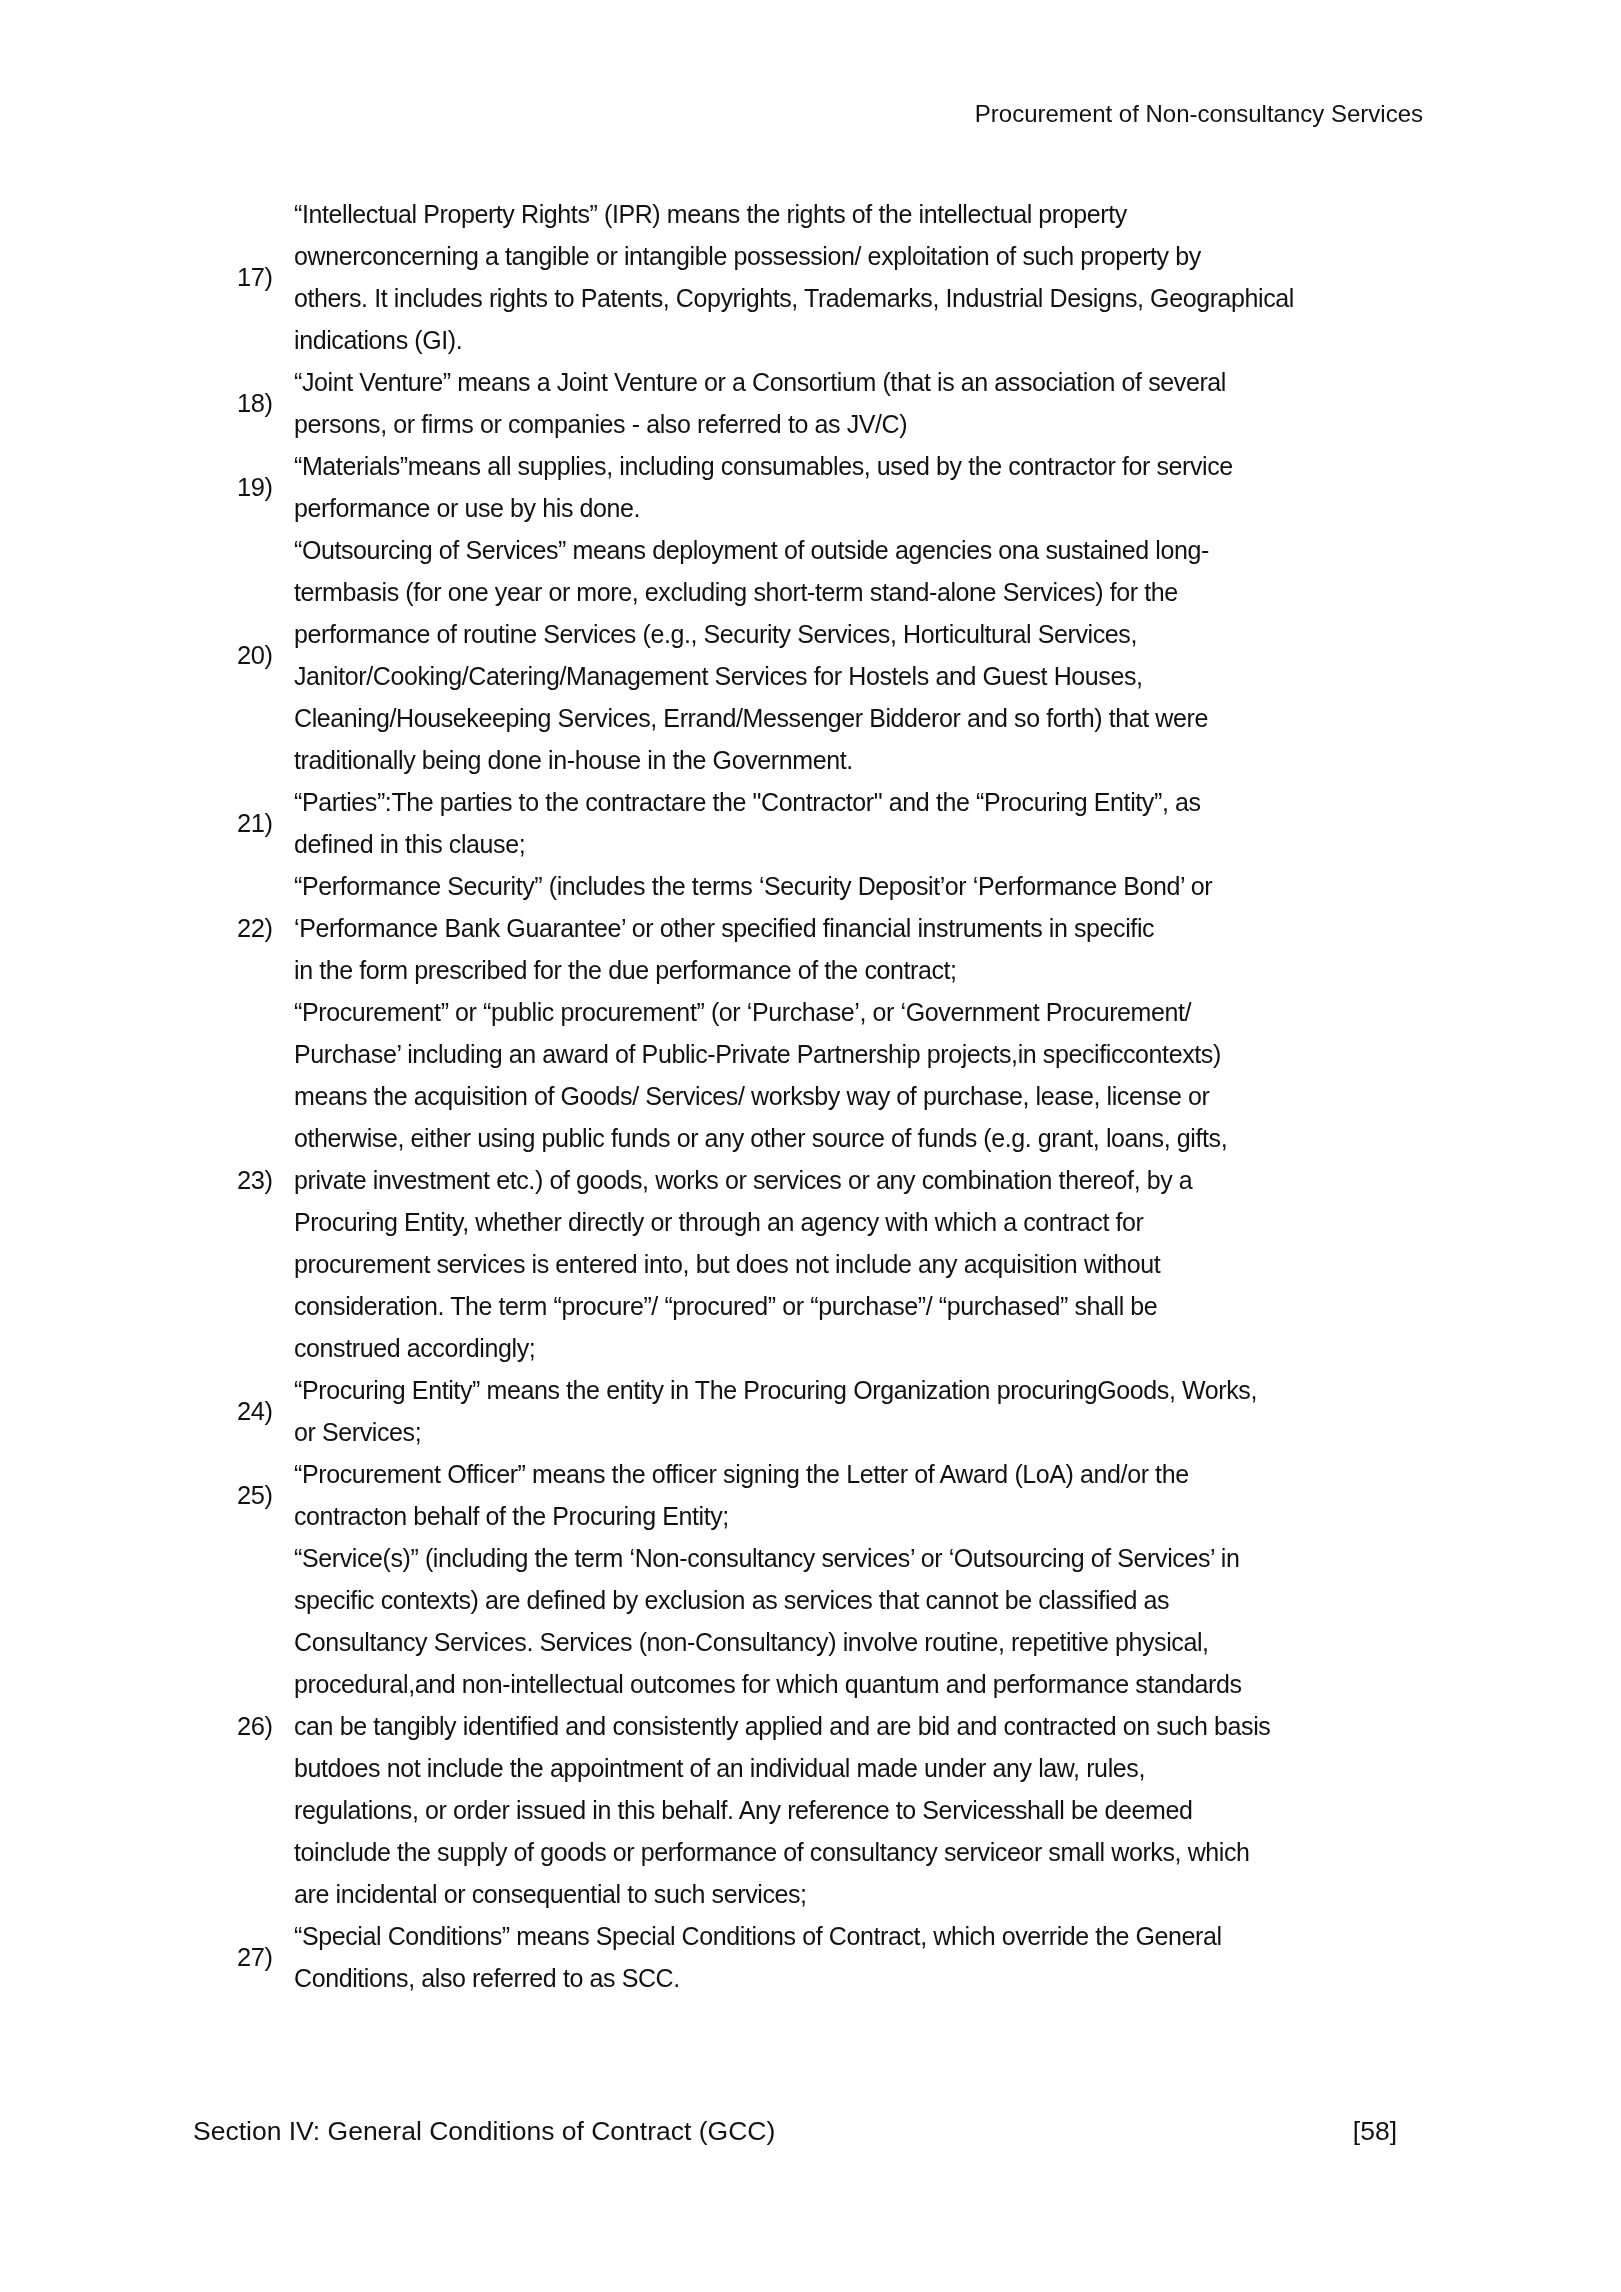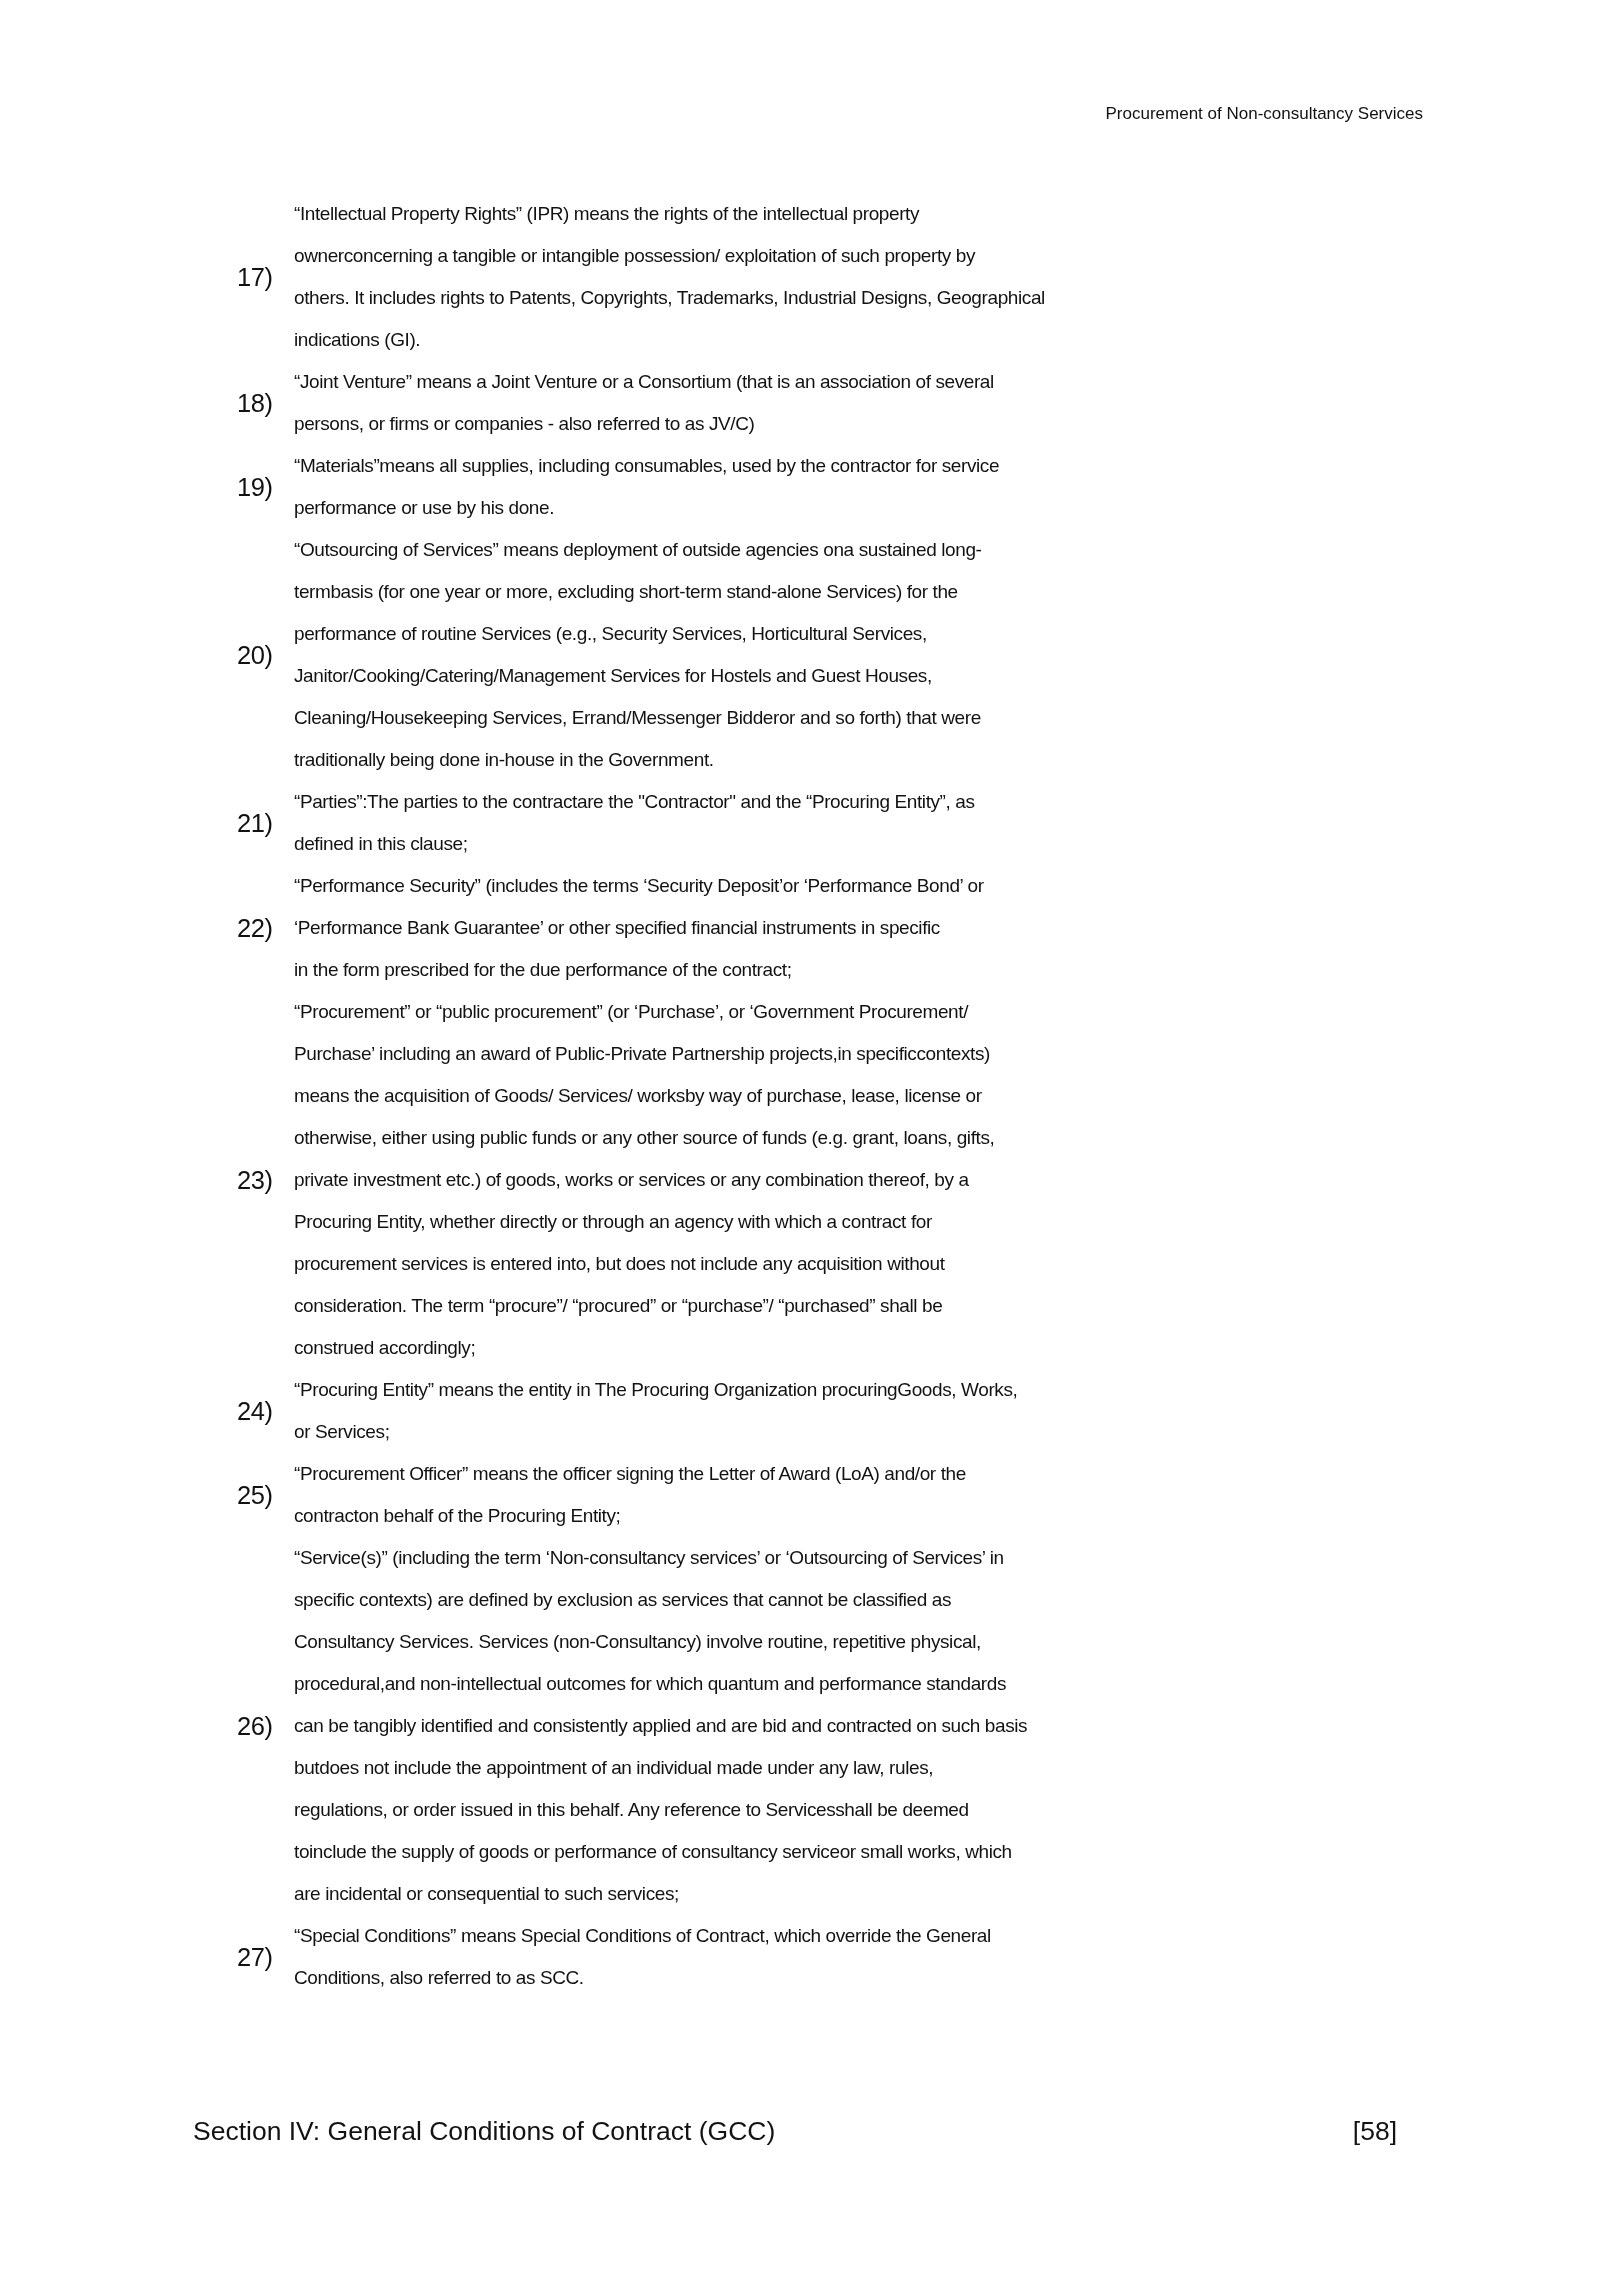--- a/index.html
+++ b/index.html
@@ -14,21 +14,21 @@
     background: #ffffff;
     font-family: "Liberation Sans", sans-serif;
     color: #121212;
     overflow: hidden;
     margin: 0 auto;
   }
   .header {
     position: absolute;
     top: 98px;
     right: 198px;
-    font-size: 17px;
+    font-size: 24px;
     line-height: 32px;
     text-align: right;
     white-space: nowrap;
   }
   .definitions {
     position: absolute;
     top: 193px;
     left: 237px;
     width: 1274px;
     list-style: none;
@@ -45,21 +45,21 @@
     line-height: 42px;
     letter-spacing: -0.4px;
     white-space: nowrap;
   }
   .def-text {
     flex: 0 0 auto;
   }
   .def-line {
     height: 42px;
     line-height: 42px;
-    font-size: 19px;
+    font-size: 25px;
     letter-spacing: -0.4px;
     white-space: nowrap;
   }
   .footer {
     position: absolute;
     top: 2115px;
     left: 193px;
     right: 224px;
     display: flex;
     justify-content: space-between;

